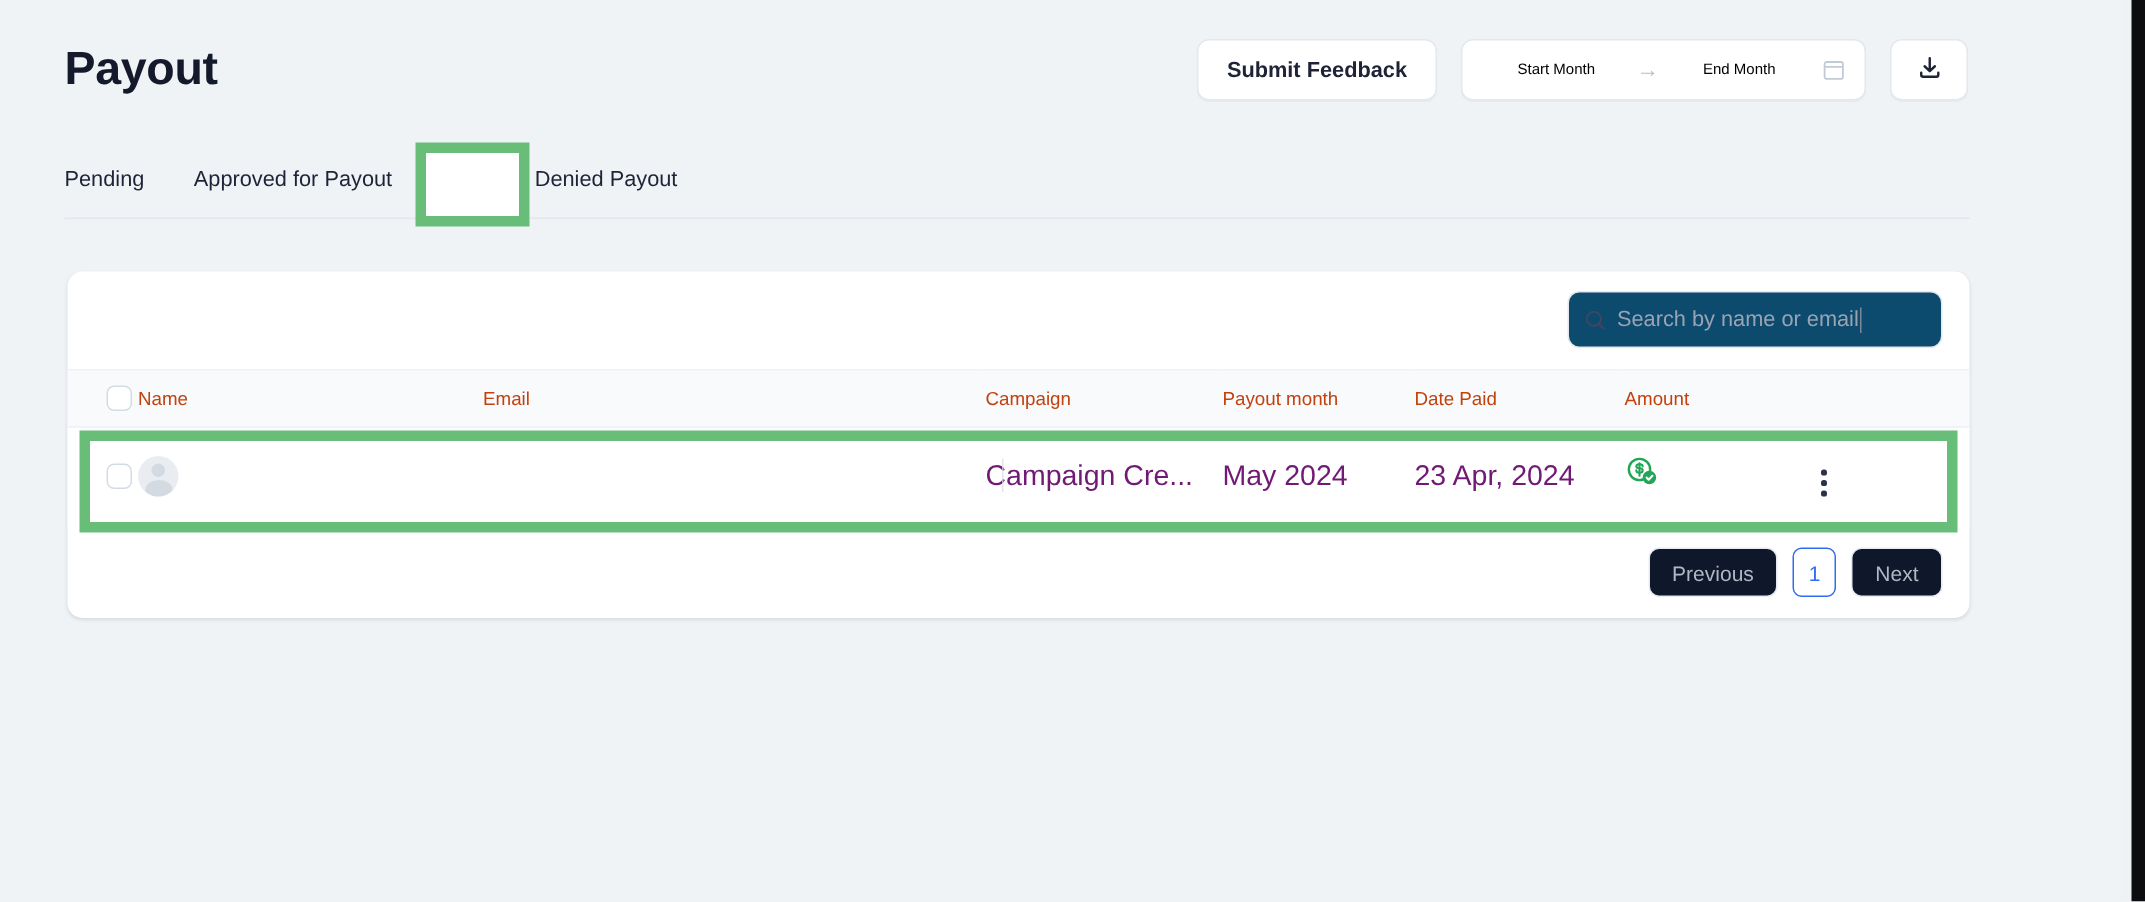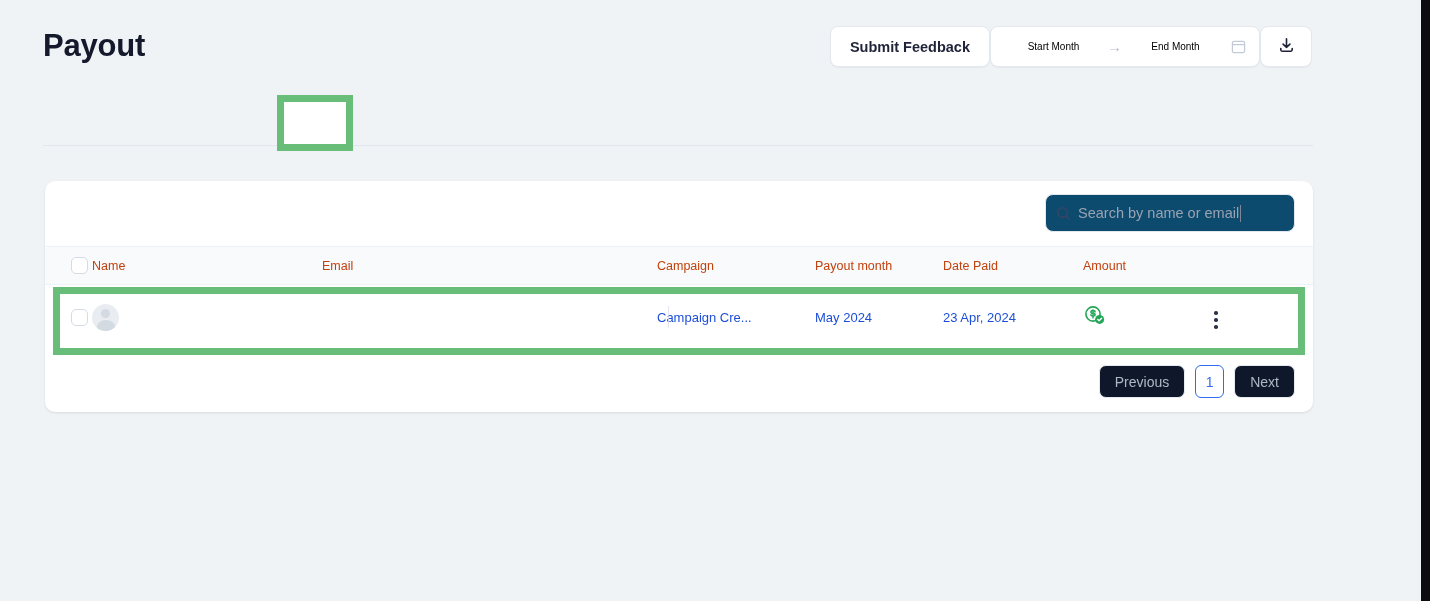--- a/index.html
+++ b/index.html
@@ -63,21 +63,21 @@
     color: #15192c;
     letter-spacing: -0.2px;
   }
 
   .header-actions {
     position: absolute;
     right: 103px;
     top: 26px;
     display: flex;
     align-items: flex-end;
-    gap: 0;
+    gap: 16px;
   }
 
   .btn-feedback {
     height: 41px;
     padding: 0 19px;
     background: #ffffff;
     border: 1px solid #e3e8ef;
     border-radius: 8px;
     font-size: 14.5px;
     font-weight: 700;
@@ -273,22 +273,22 @@
     font-weight: 400;
     color: #c2410c;
     height: 38px;
     padding: 0;
     vertical-align: middle;
   }
   td {
     height: 66px;
     padding: 0;
     vertical-align: middle;
-    font-size: 13px;
-    color: #1d4ed8;
+    font-size: 19px;
+    color: #701a75;
     background: #ffffff;
   }
 
   .col-check { width: 45px; }
   .col-name { width: 230px; }
   .col-email { width: 335px; }
   .col-campaign { width: 158px; }
   .col-month { width: 128px; }
   .col-date { width: 140px; }
   .col-amount { width: 125px; }
@@ -437,20 +437,35 @@
             <path d="M4 13.2V14.6C4 15.4 4.6 16 5.4 16H14.6C15.4 16 16 15.4 16 14.6V13.2" stroke="#1e2337" stroke-width="1.7" stroke-linecap="round" stroke-linejoin="round"></path>
           </svg>
         </span>
       </button>
 
     </div>
   </div>
 
   <div class="tabs-wrap">
     <div class="tabs-line"></div>
+    <div class="tabs">
+      <div class="tab">
+        <span>Pending</span>
+      </div>
+      <div class="tab">
+        <span>Approved for Payout</span>
+      </div>
+      <div class="tab active">
+        <span>Paid</span>
+        <span class="tab-underline"></span>
+      </div>
+      <div class="tab">
+        <span>Denied Payout</span>
+      </div>
+    </div>
   </div>
 
   <div class="card">
 
     <div class="card-toolbar">
       <div class="search-box">
         <span class="s-icon">
           <svg width="15" height="15" viewBox="0 0 16 16" fill="none">
             <circle cx="7" cy="7" r="5" stroke="#3d4663" stroke-width="1.5"></circle>
             <path d="M10.8 10.8L14 14" stroke="#3d4663" stroke-width="1.5" stroke-linecap="round"></path>

